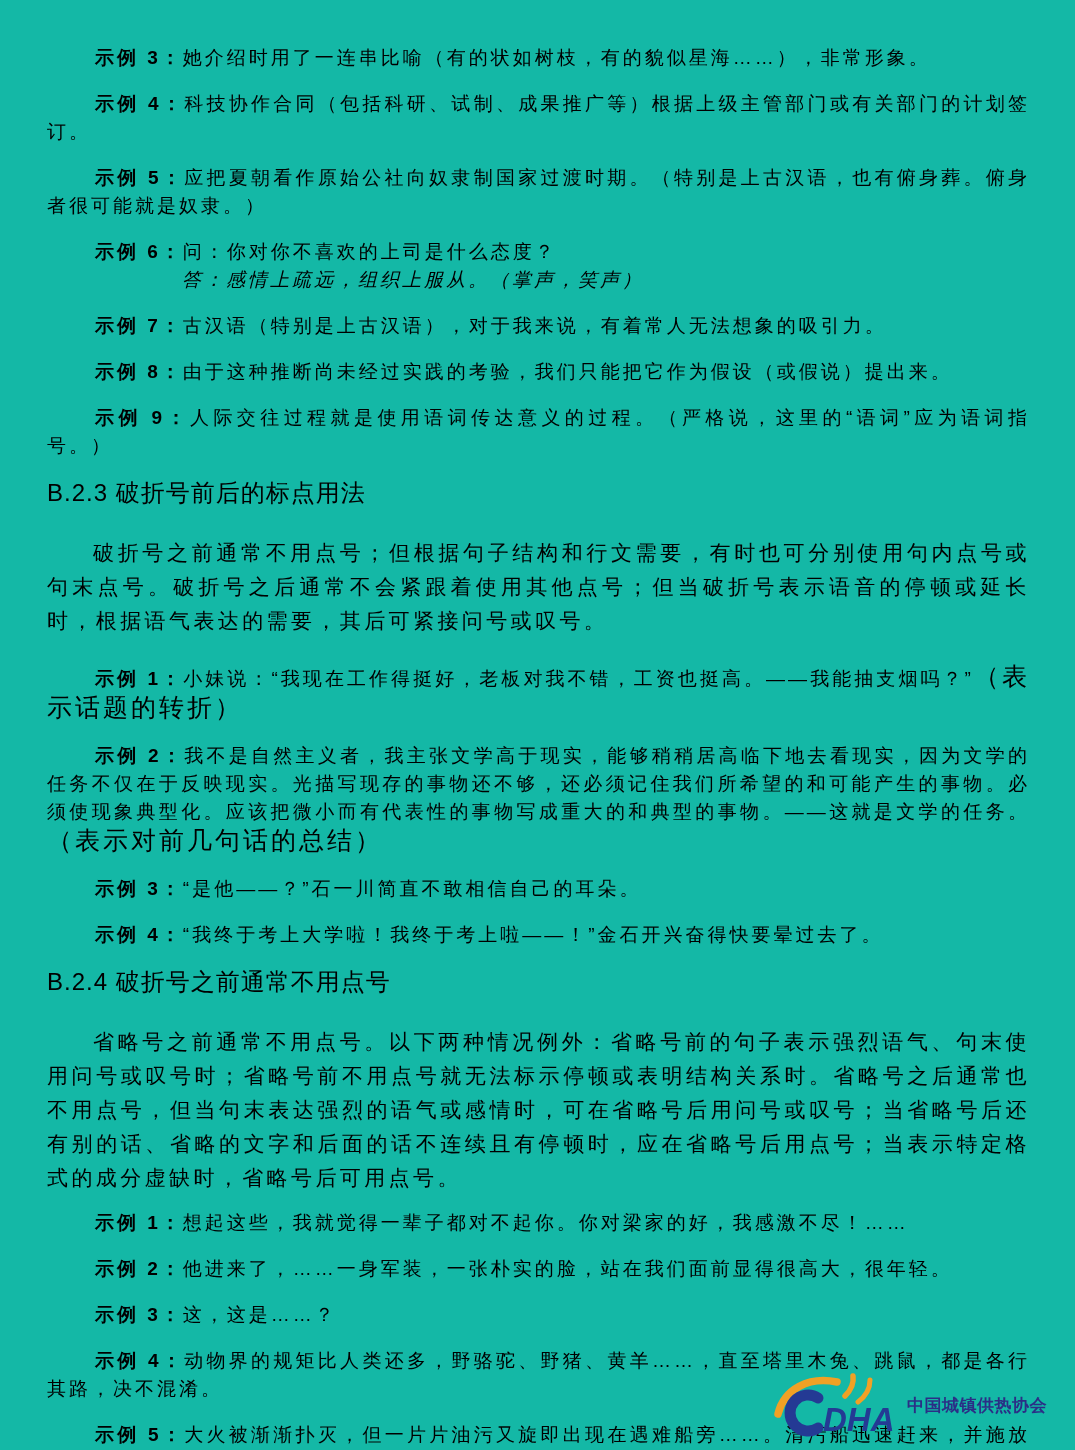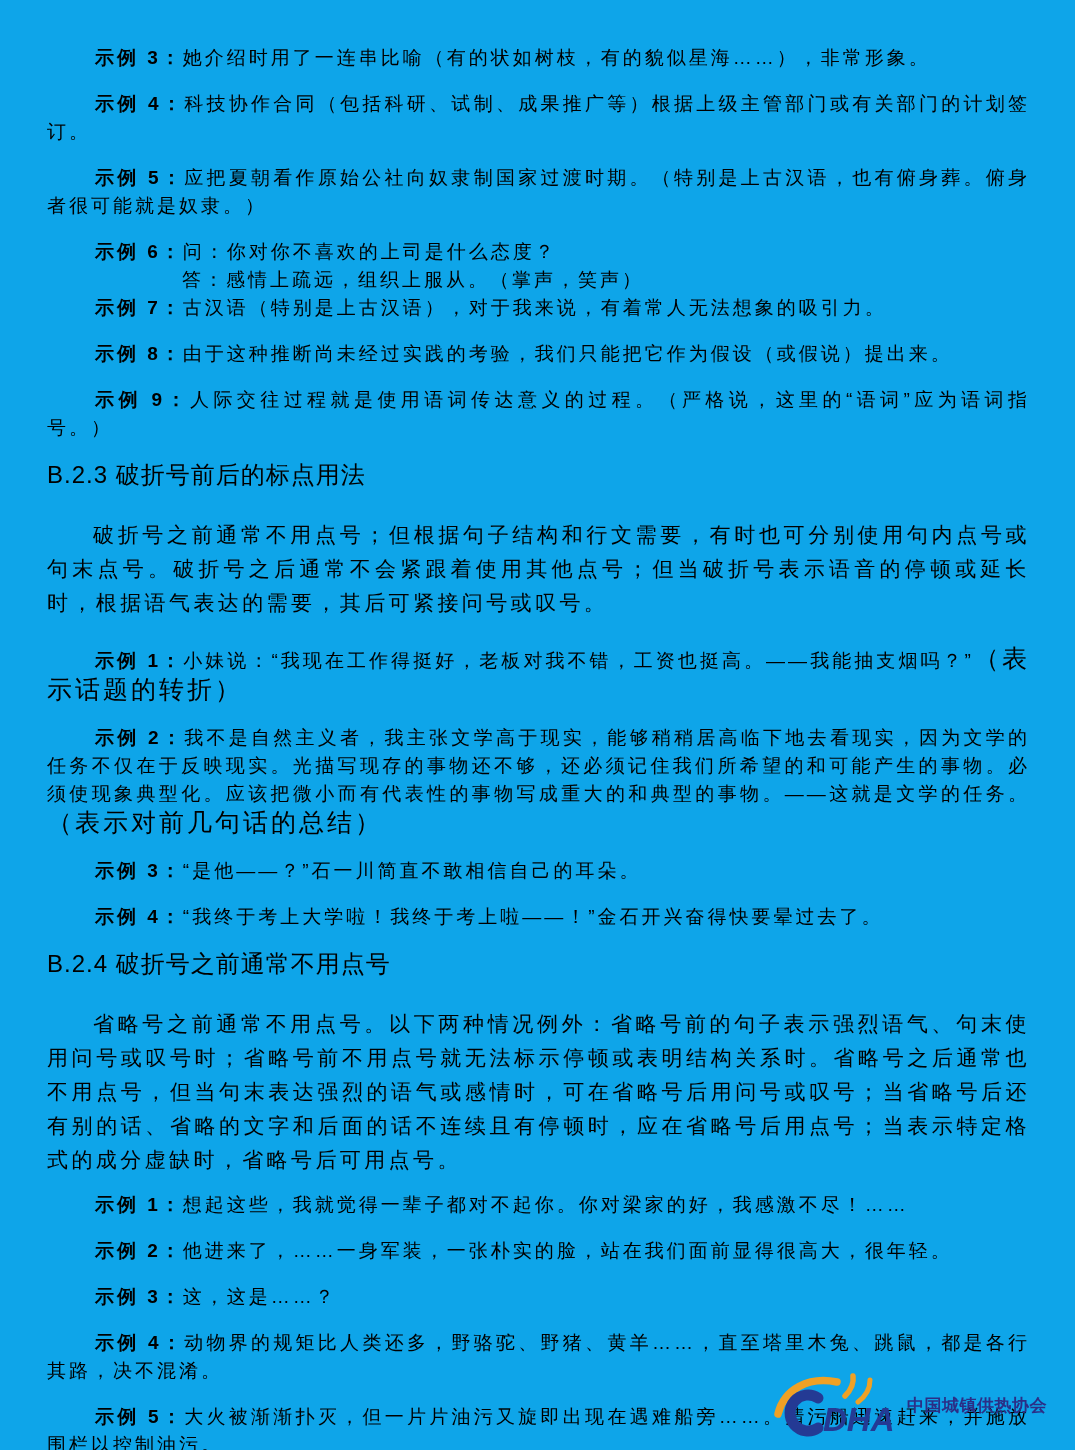--- a/index.html
+++ b/index.html
@@ -1,40 +1,40 @@
 <!DOCTYPE html>
 <html lang="zh"><head>
 <meta charset="utf-8">
 <style>
   * { margin: 0; padding: 0; box-sizing: border-box; }
   html, body { background: #ffffff; }
   .page {
     position: relative;
     width: 1075px;
     height: 1450px;
-    background: #0ea5e9;
+    background: #14b8a6;
     color: #000000;
     font-family: "Liberation Sans", sans-serif;
     padding: 44px 45px 0 47px;
     overflow: hidden;
   }
   
   .ex {
     font-size: 19px;
     letter-spacing: 3px;
     line-height: 28px;
     text-indent: 48px;
     text-align: justify;
     margin-bottom: 18px;
     font-weight: normal;
   }
   .ex .lbl { font-weight: bold; }
-  .ex-group { }
+  .ex-group { margin-bottom: 18px; }
   .ex-group .ex { margin-bottom: 0; }
-  .qa2 { text-indent: 0; padding-left: 135px; }
+  .qa2 { text-indent: 0; padding-left: 135px; font-style: italic; }
   
   .heading {
     font-size: 24px;
     line-height: 30px;
     font-weight: normal;
     letter-spacing: 1px;
     margin-top: 10px;
     margin-bottom: 28px;
   }
   

